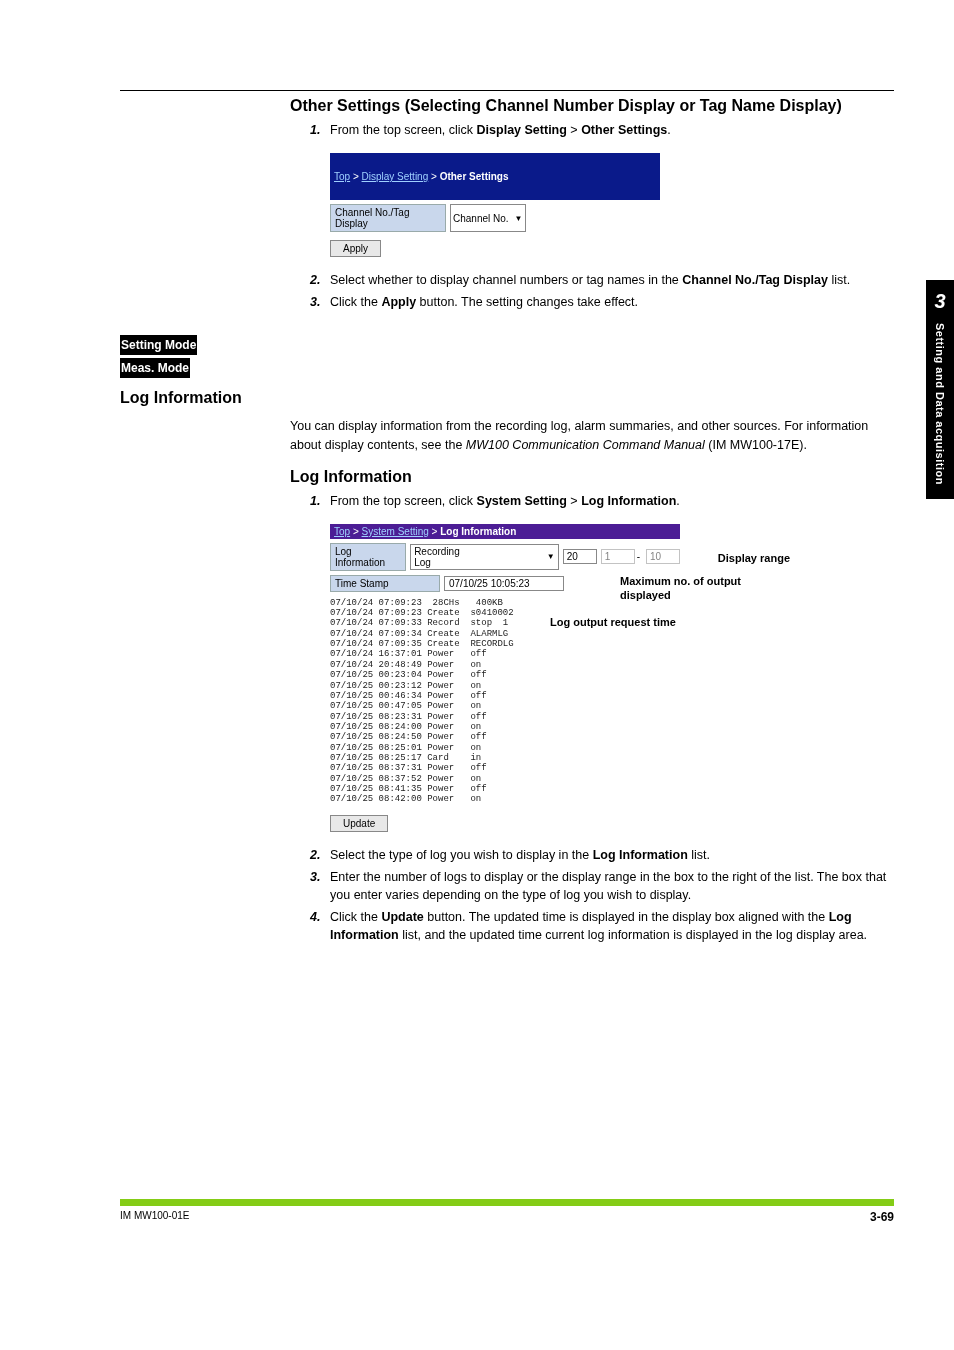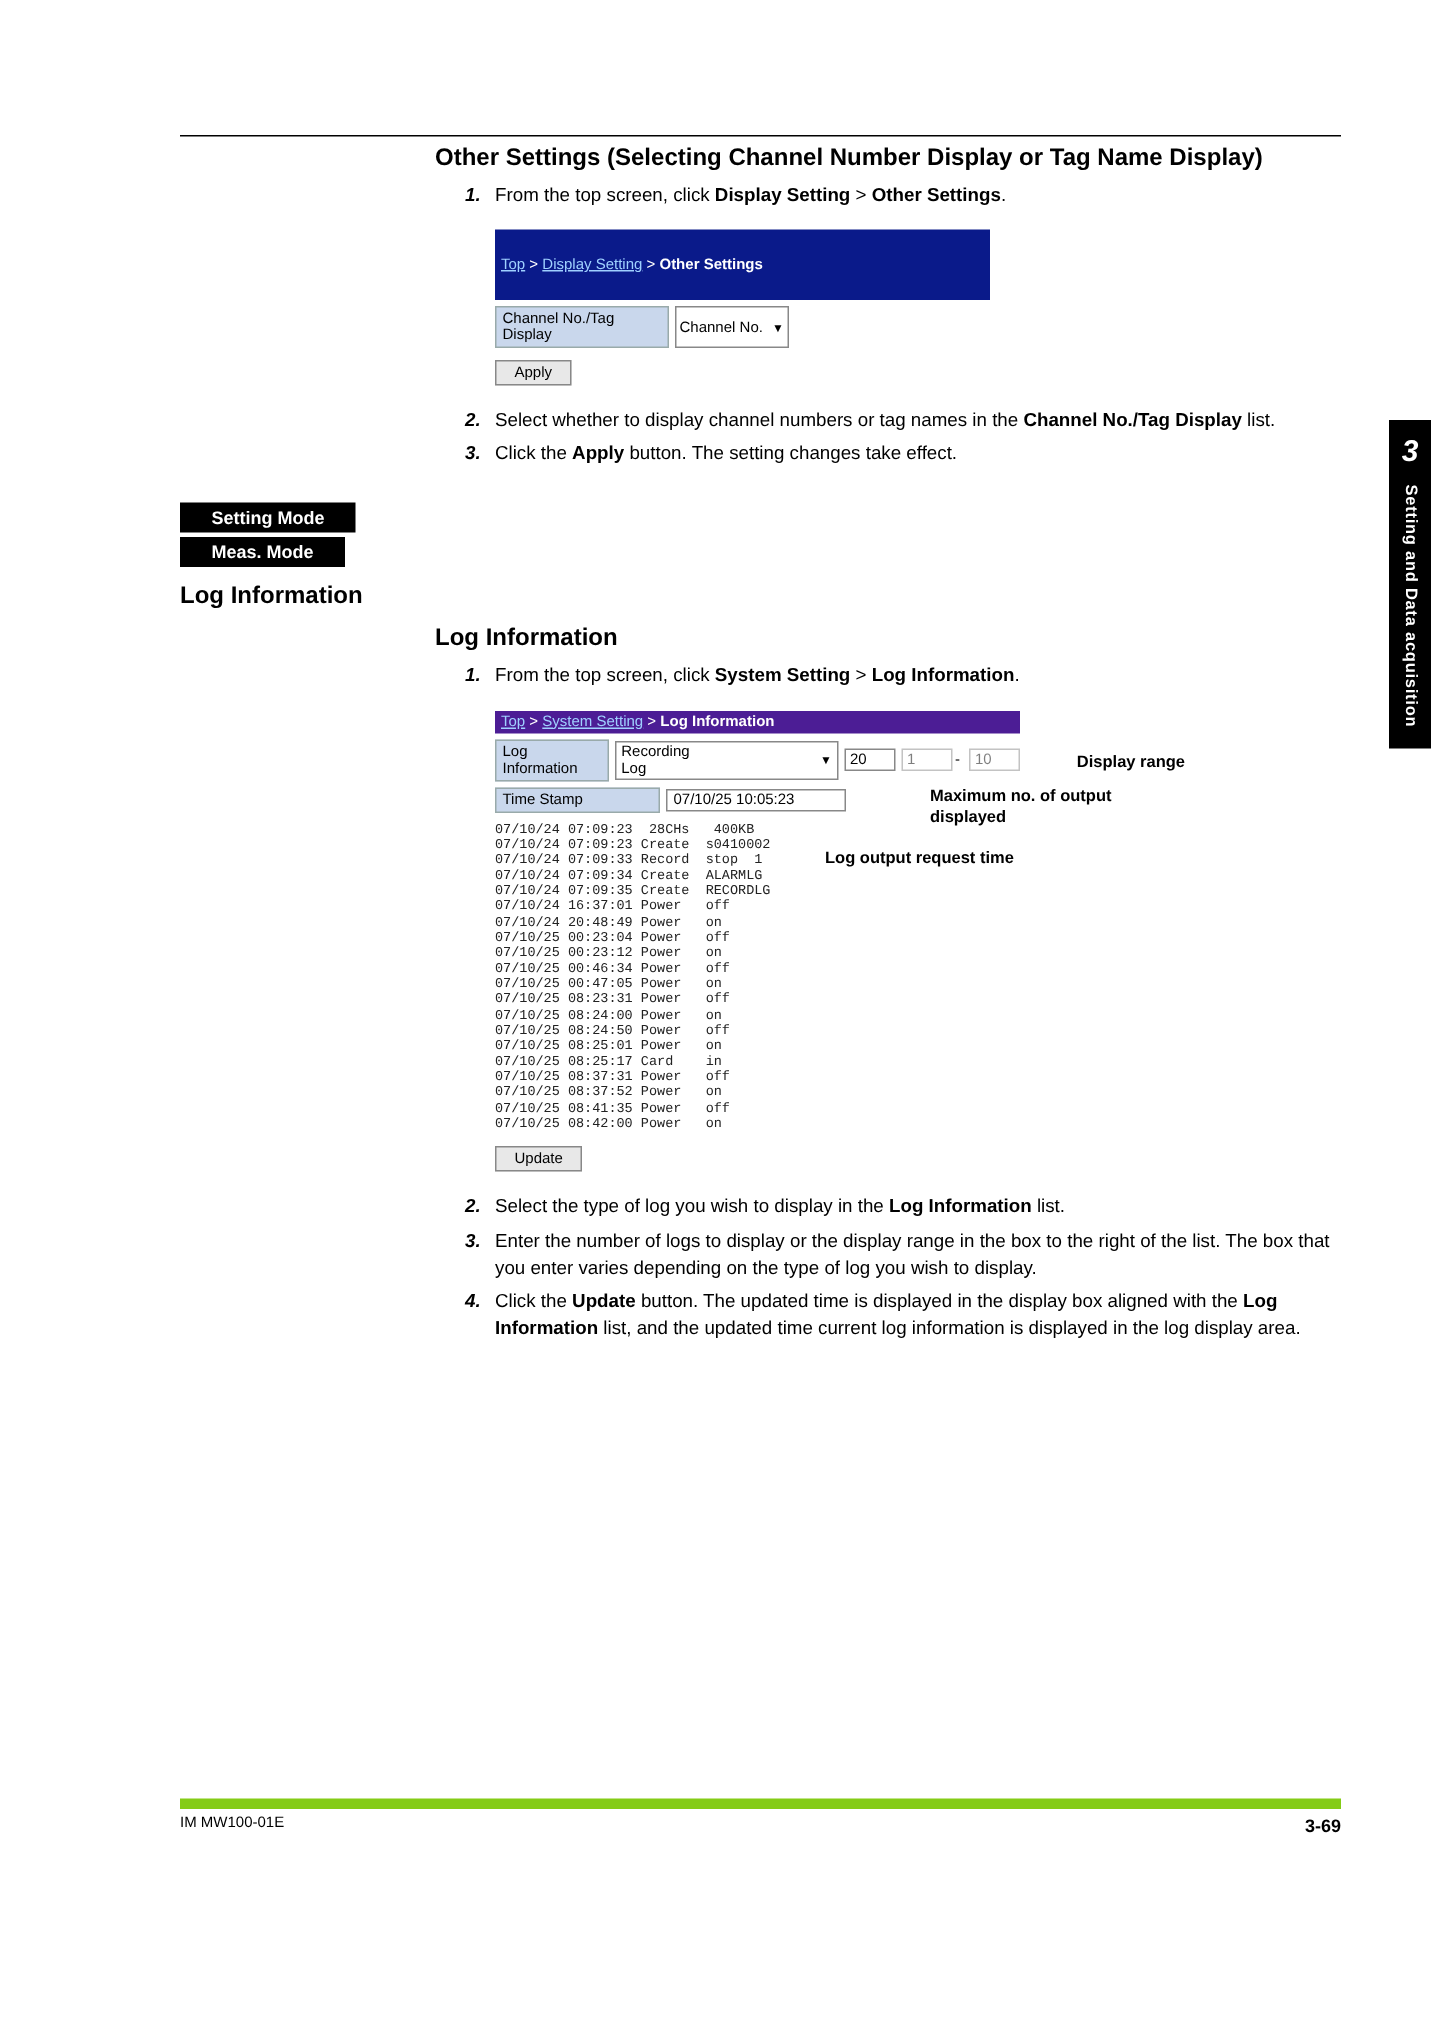--- a/index.html
+++ b/index.html
@@ -31,21 +31,21 @@
   }
   .side-tab .chap { font-size: 20px; font-weight: bold; margin-bottom: 10px; font-style: italic; }
   .side-tab .vtext { writing-mode: vertical-rl; font-size: 11px; font-weight: bold; letter-spacing: 0.5px; margin: 0 auto; }
   .h3 { font-size: 16px; font-weight: bold; margin: 6px 0 6px 170px; }
   .step-list { margin: 0 0 14px 190px; font-size: 12.5px; }
   .step-row { display: flex; margin: 4px 0; line-height: 1.45; }
   .step-num { width: 20px; font-weight: bold; font-style: italic; flex: 0 0 20px; }
   .step-body { flex: 1; }
   .step-body b { font-weight: bold; }
   .mode-tags { margin: 24px 0 8px 0; }
-  .mode-tag { display: inline-block; background: #000; color: #fff; font-size: 12px; font-weight: bold; padding: 3px 21px; margin-bottom: 3px; }
+  .mode-tag { display: inline-block; background: #000; color: #fff; font-size: 12px; font-weight: bold; padding: 3px 1px; margin-bottom: 3px; }
   .h2 { font-size: 16px; font-weight: bold; margin: 8px 0 10px 0; }
   .para { margin: 0 0 14px 170px; font-size: 12.5px; line-height: 1.45; }
   .para i { font-style: italic; }
   .footer { position: absolute; bottom: 36px; left: 120px; right: 60px; border-top: 7px solid #84cc16; padding-top: 4px; display:flex; justify-content:space-between; font-size: 10px; }
   .footer .pn { font-weight: bold; font-size: 12px; }
 
   
   .shot1 { margin: 6px 0 14px 210px; width: 330px; font-size: 10px; }
   .shot1 .bluebar { background:#0a1a8a; color:#fff; padding:18px 4px; font-size:10px; }
   .shot1 .bluebar a { color:#9fd0ff; text-decoration:underline; }
@@ -129,20 +129,23 @@
     </div>
   </div>
 
   <div class="mode-tags">
     <div><span class="mode-tag">Setting Mode</span></div>
     <div><span class="mode-tag">Meas. Mode</span></div>
   </div>
 
   <div class="h2">Log Information</div>
 
+  <div class="para">
+    <span>You can display information from the recording log, alarm summaries, and other sources. For information about display contents, see the </span><i>MW100 Communication Command Manual</i><span> (IM MW100-17E).</span>
+  </div>
 
   <div class="h3">Log Information</div>
 
   <div class="step-list">
     <div class="step-row">
       <div class="step-num">1.</div>
       <div class="step-body">
         <span>From the top screen, click </span><b>System Setting</b><span> &gt; </span><b>Log Information</b><span>.</span>
       </div>
     </div>

